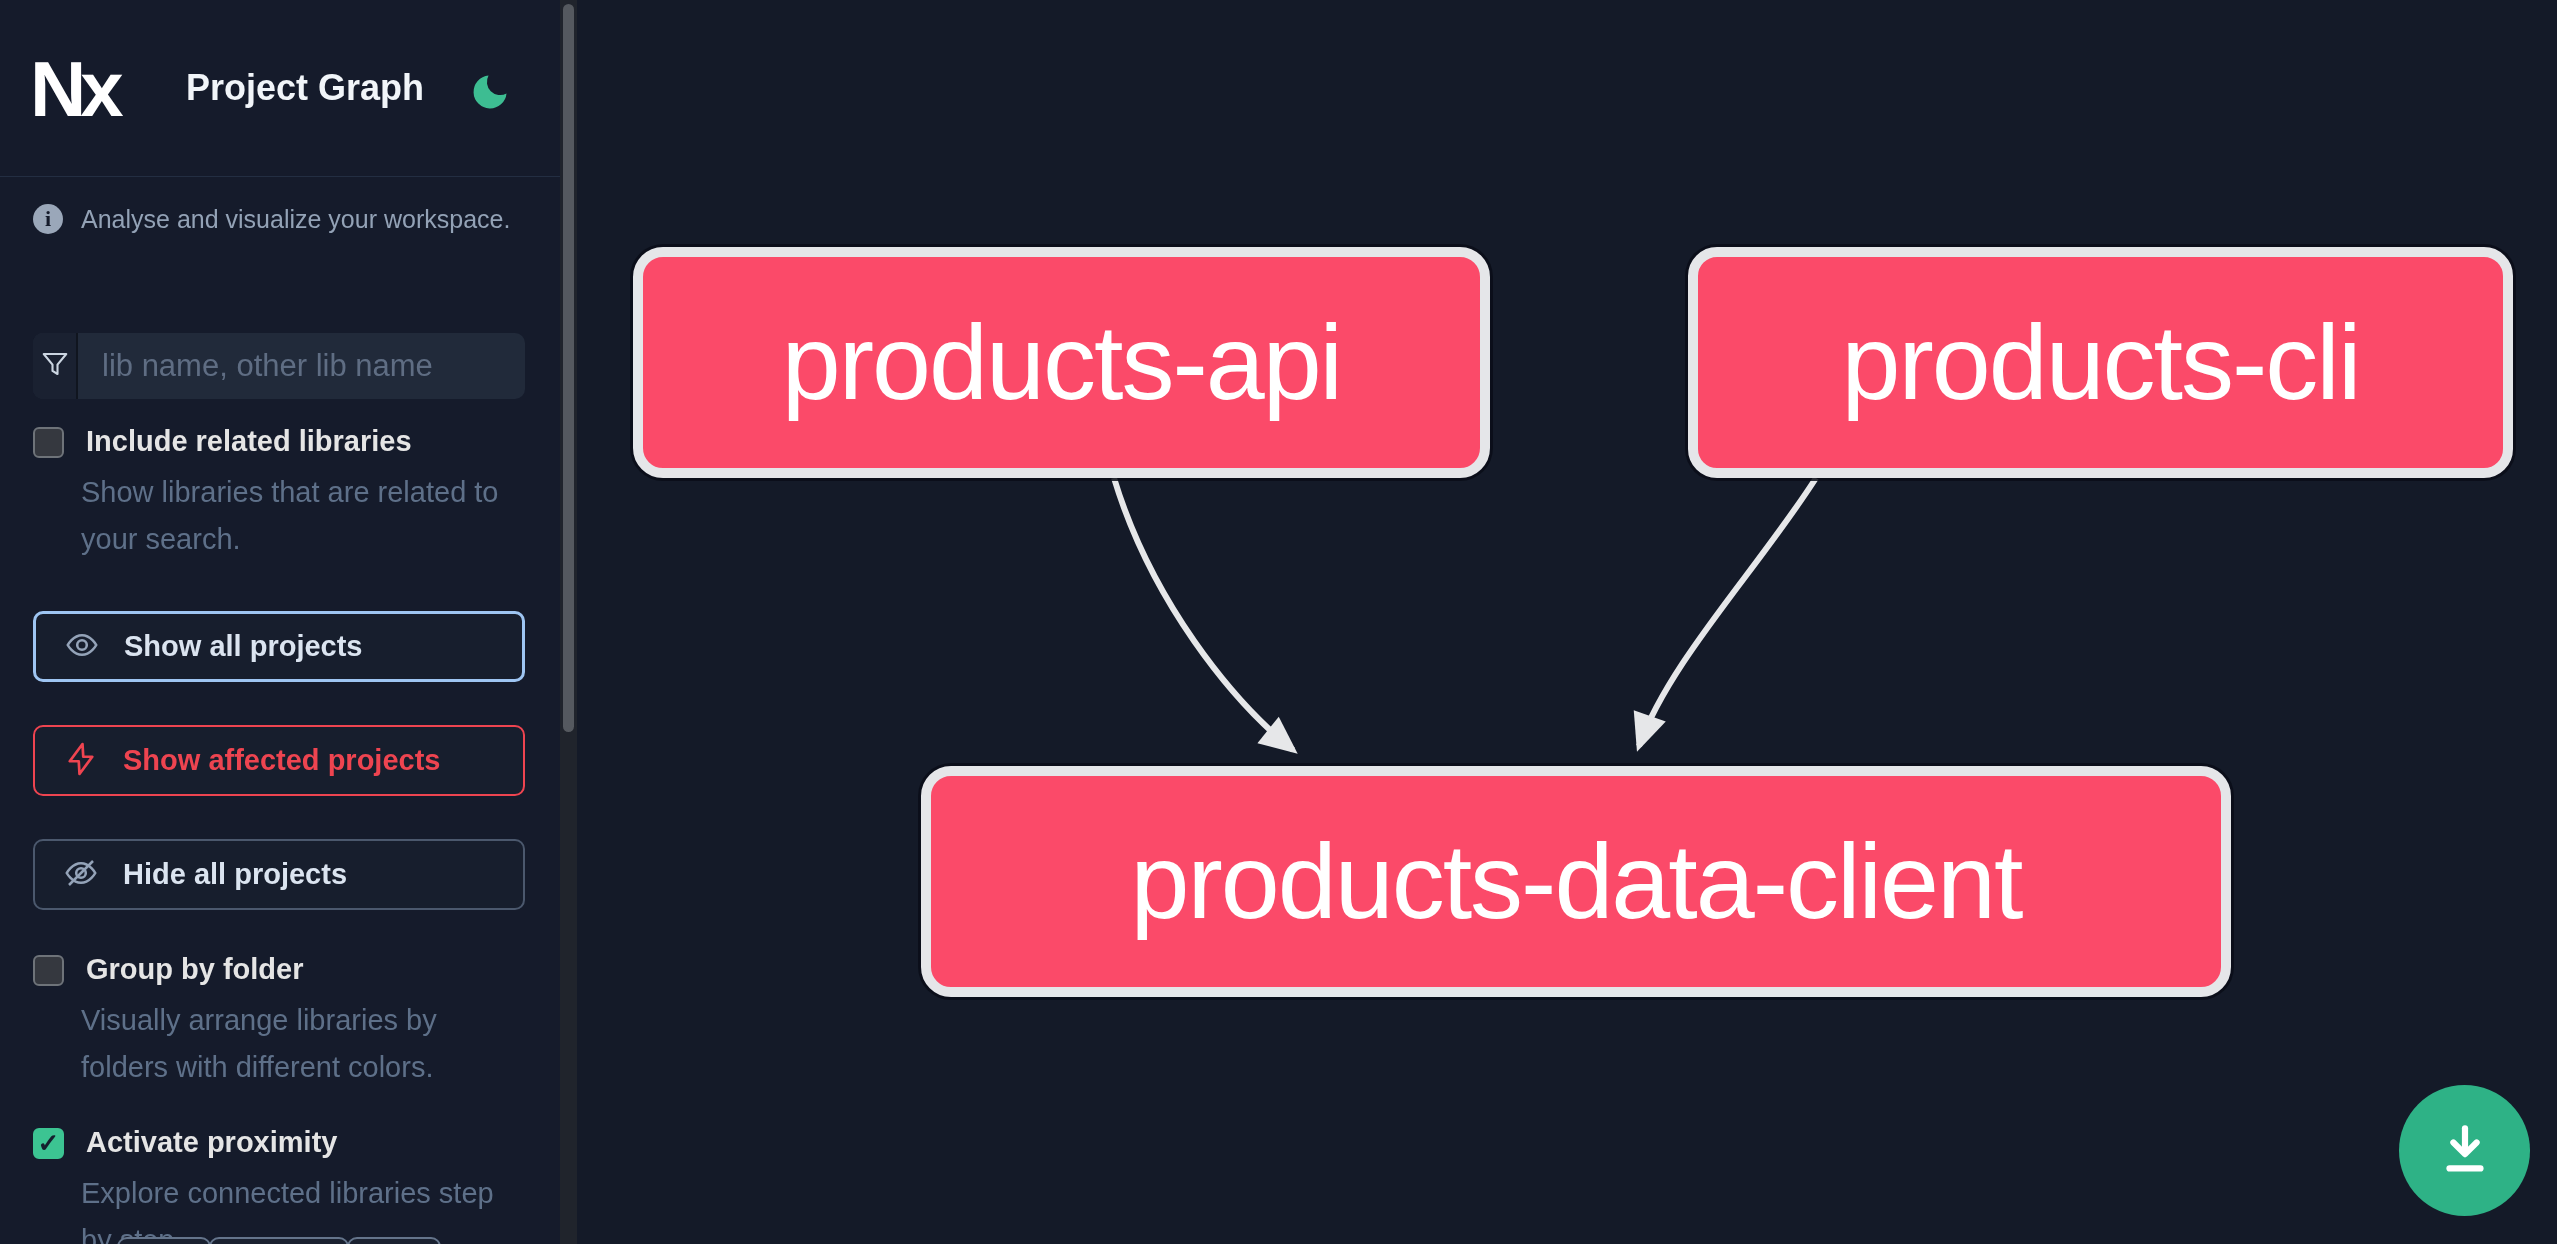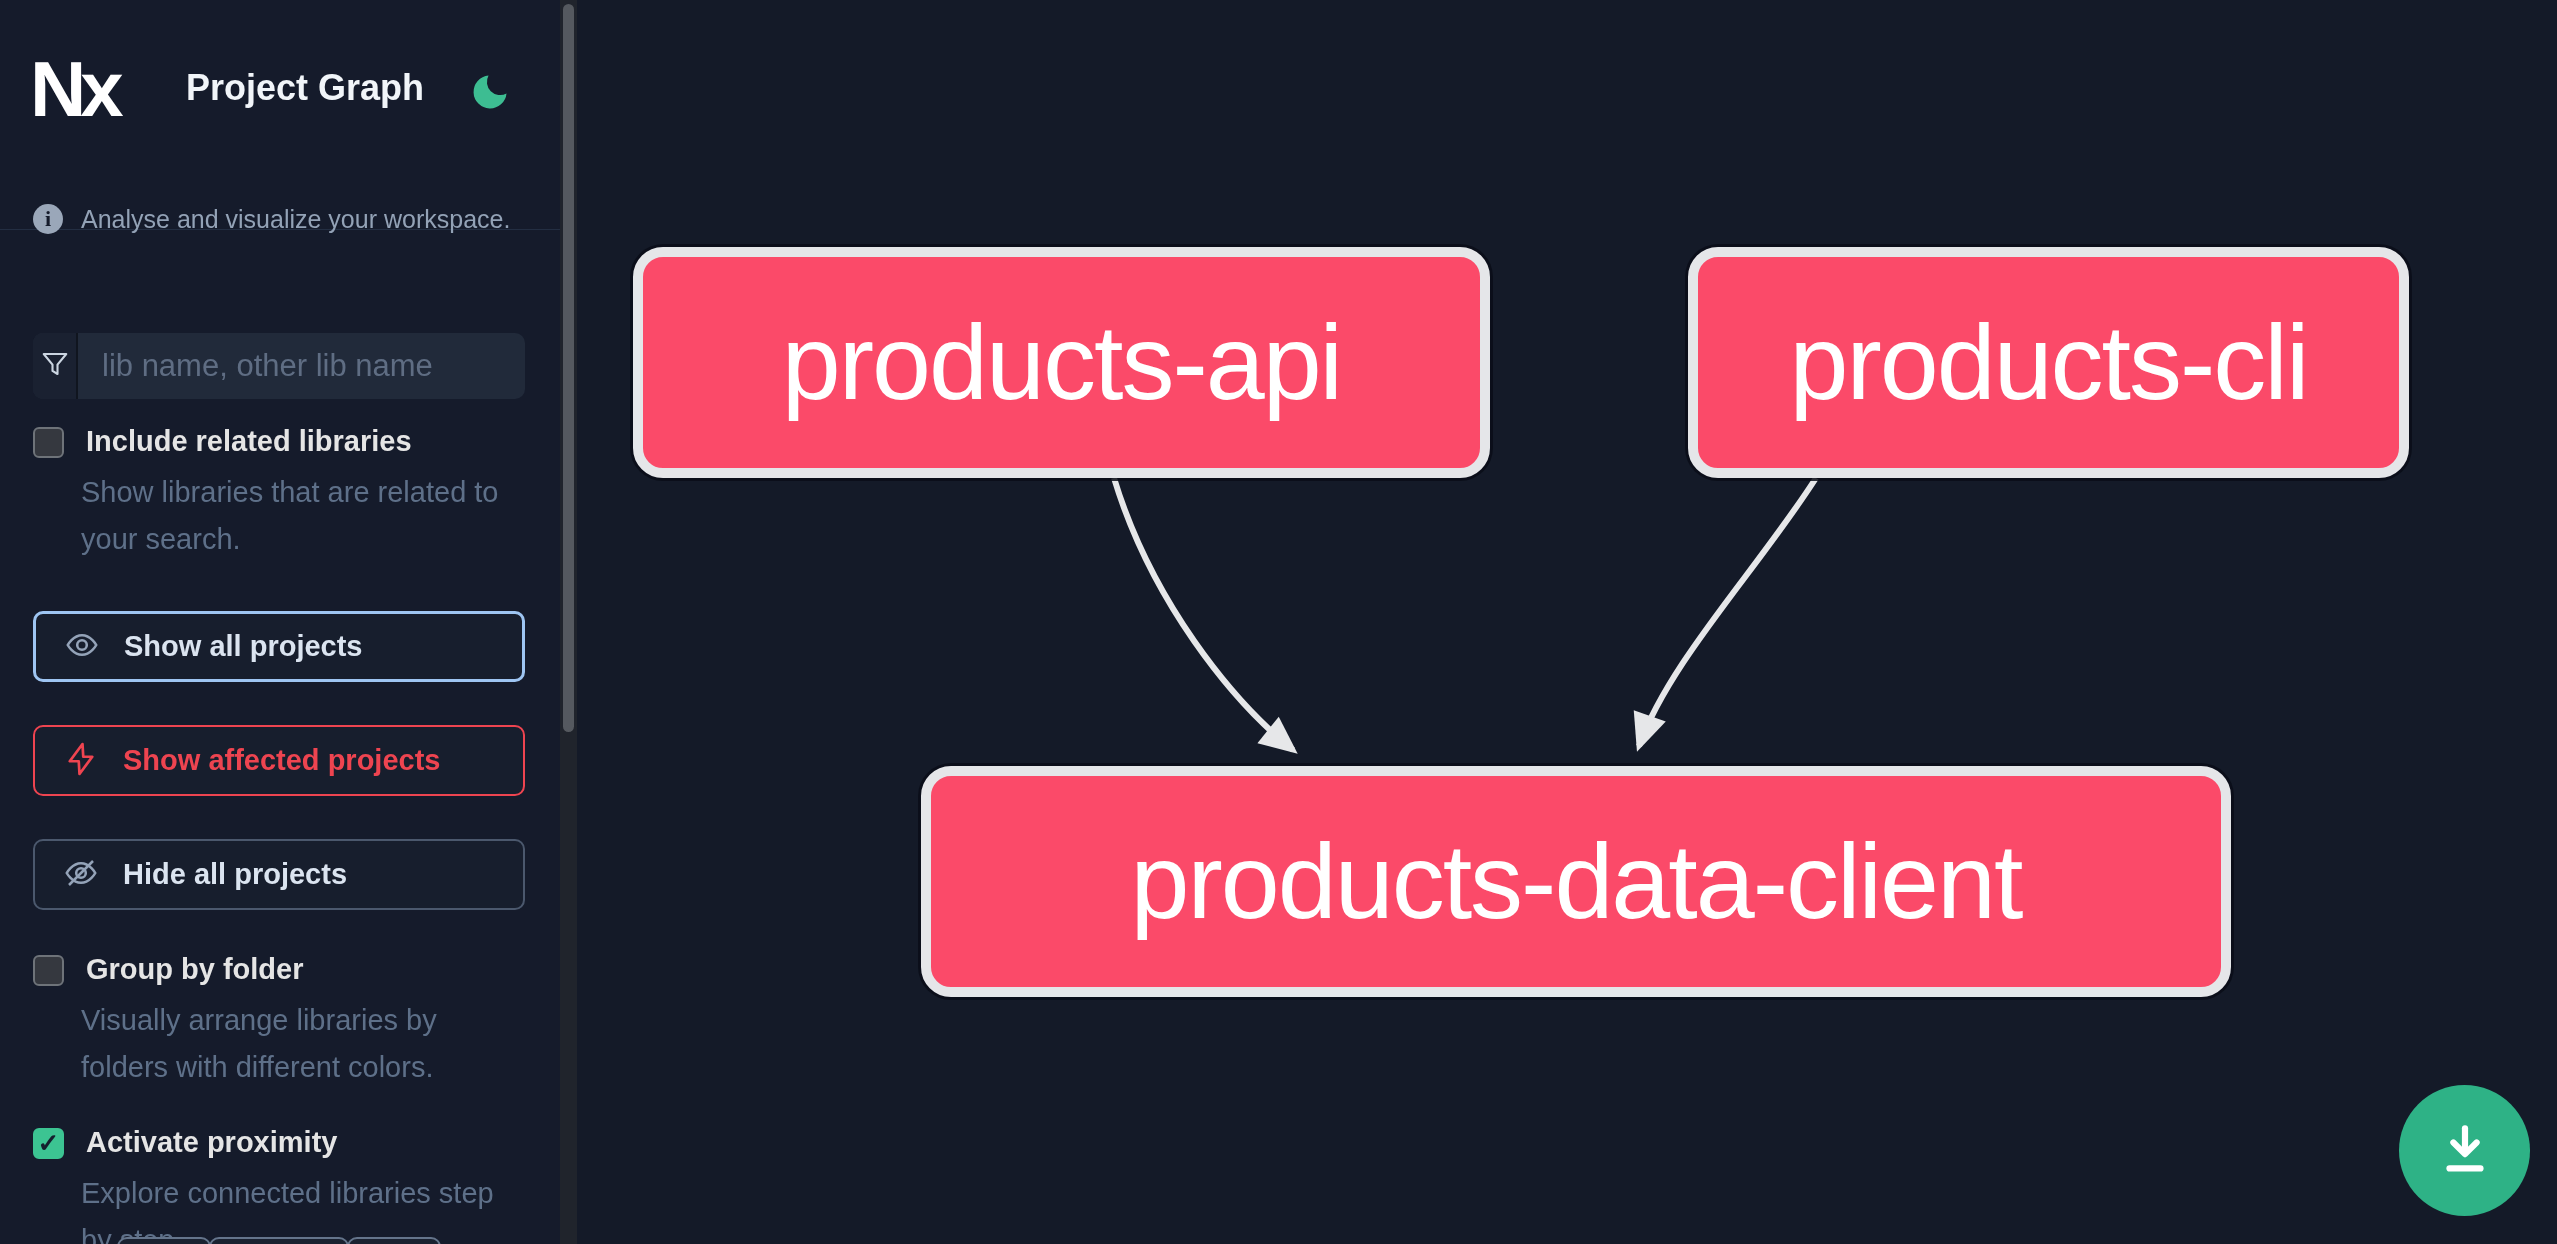--- a/index.html
+++ b/index.html
@@ -1,21 +1,21 @@
 <!DOCTYPE html>
 <html><head>
 <meta charset="utf-8">
 <style>
   html,body{margin:0;padding:0;background:#0b101c;}
   *{box-sizing:border-box;font-family:"Liberation Sans",sans-serif;}
   #app{position:relative;width:2557px;height:1244px;overflow:hidden;background:#141a28;}
 
   
   #sidebar{position:absolute;left:0;top:0;width:560px;height:1244px;background:#151b2b;}
-  #sb-header{position:absolute;left:0;top:0;width:560px;height:230px;border-bottom:1px solid #232e42;}
+  #sb-header{position:absolute;left:0;top:0;width:560px;height:177px;border-bottom:1px solid #232e42;}
   #nx-logo{position:absolute;left:30px;top:46px;width:110px;height:86px;color:#ffffff;
            font-weight:800;font-size:78px;letter-spacing:-6px;line-height:86px;}
   #sb-title{position:absolute;left:186px;top:67px;font-size:36px;font-weight:700;color:#f1f5f9;}
   #theme-toggle{position:absolute;left:468px;top:70px;width:44px;height:44px;cursor:pointer;background:none;border:none;padding:0;}
 
   #info-row{position:absolute;left:33px;top:204px;display:flex;align-items:center;gap:18px;}
   .info-circle{width:30px;height:30px;border-radius:50%;background:#9aa7b9;color:#151b2b;
                font-weight:800;font-size:22px;display:flex;align-items:center;justify-content:center;font-family:"Liberation Serif",serif;}
   #tagline{font-size:25px;font-weight:500;color:#93a2b6;}
 
@@ -52,21 +52,21 @@
   #sb-scroll{position:absolute;left:560px;top:0;width:17px;height:1244px;background:#20242c;}
   #sb-thumb{position:absolute;left:3px;top:4px;width:11px;height:728px;border-radius:6px;background:#55595f;cursor:grab;}
 
   
   #canvas{position:absolute;left:577px;top:0;width:1980px;height:1244px;background:#141a28;}
   .gnode{position:absolute;height:231px;border-radius:30px;background:#fb4a69;
          border:10px solid #e5e6e9;box-shadow:0 0 0 3px rgba(9,13,23,.85);
          display:flex;align-items:center;justify-content:center;cursor:pointer;}
   .gnode .ntext{color:#ffffff;font-size:106px;font-weight:400;letter-spacing:-2px;white-space:nowrap;}
   #node-api{left:56px;top:247px;width:857px;}
-  #node-cli{left:1111px;top:247px;width:721px;}
+  #node-cli{left:1111px;top:247px;width:825px;border-radius:29px;}
   #node-data{left:344px;top:766px;width:1310px;}
 
   #edges{position:absolute;left:0;top:0;width:1980px;height:1244px;pointer-events:none;}
 
   #fab-download{position:absolute;left:1822px;top:1085px;width:131px;height:131px;border-radius:50%;
                 background:#2eb286;border:none;display:flex;align-items:center;justify-content:center;cursor:pointer;}
 </style>
 </head>
 <body>
 

